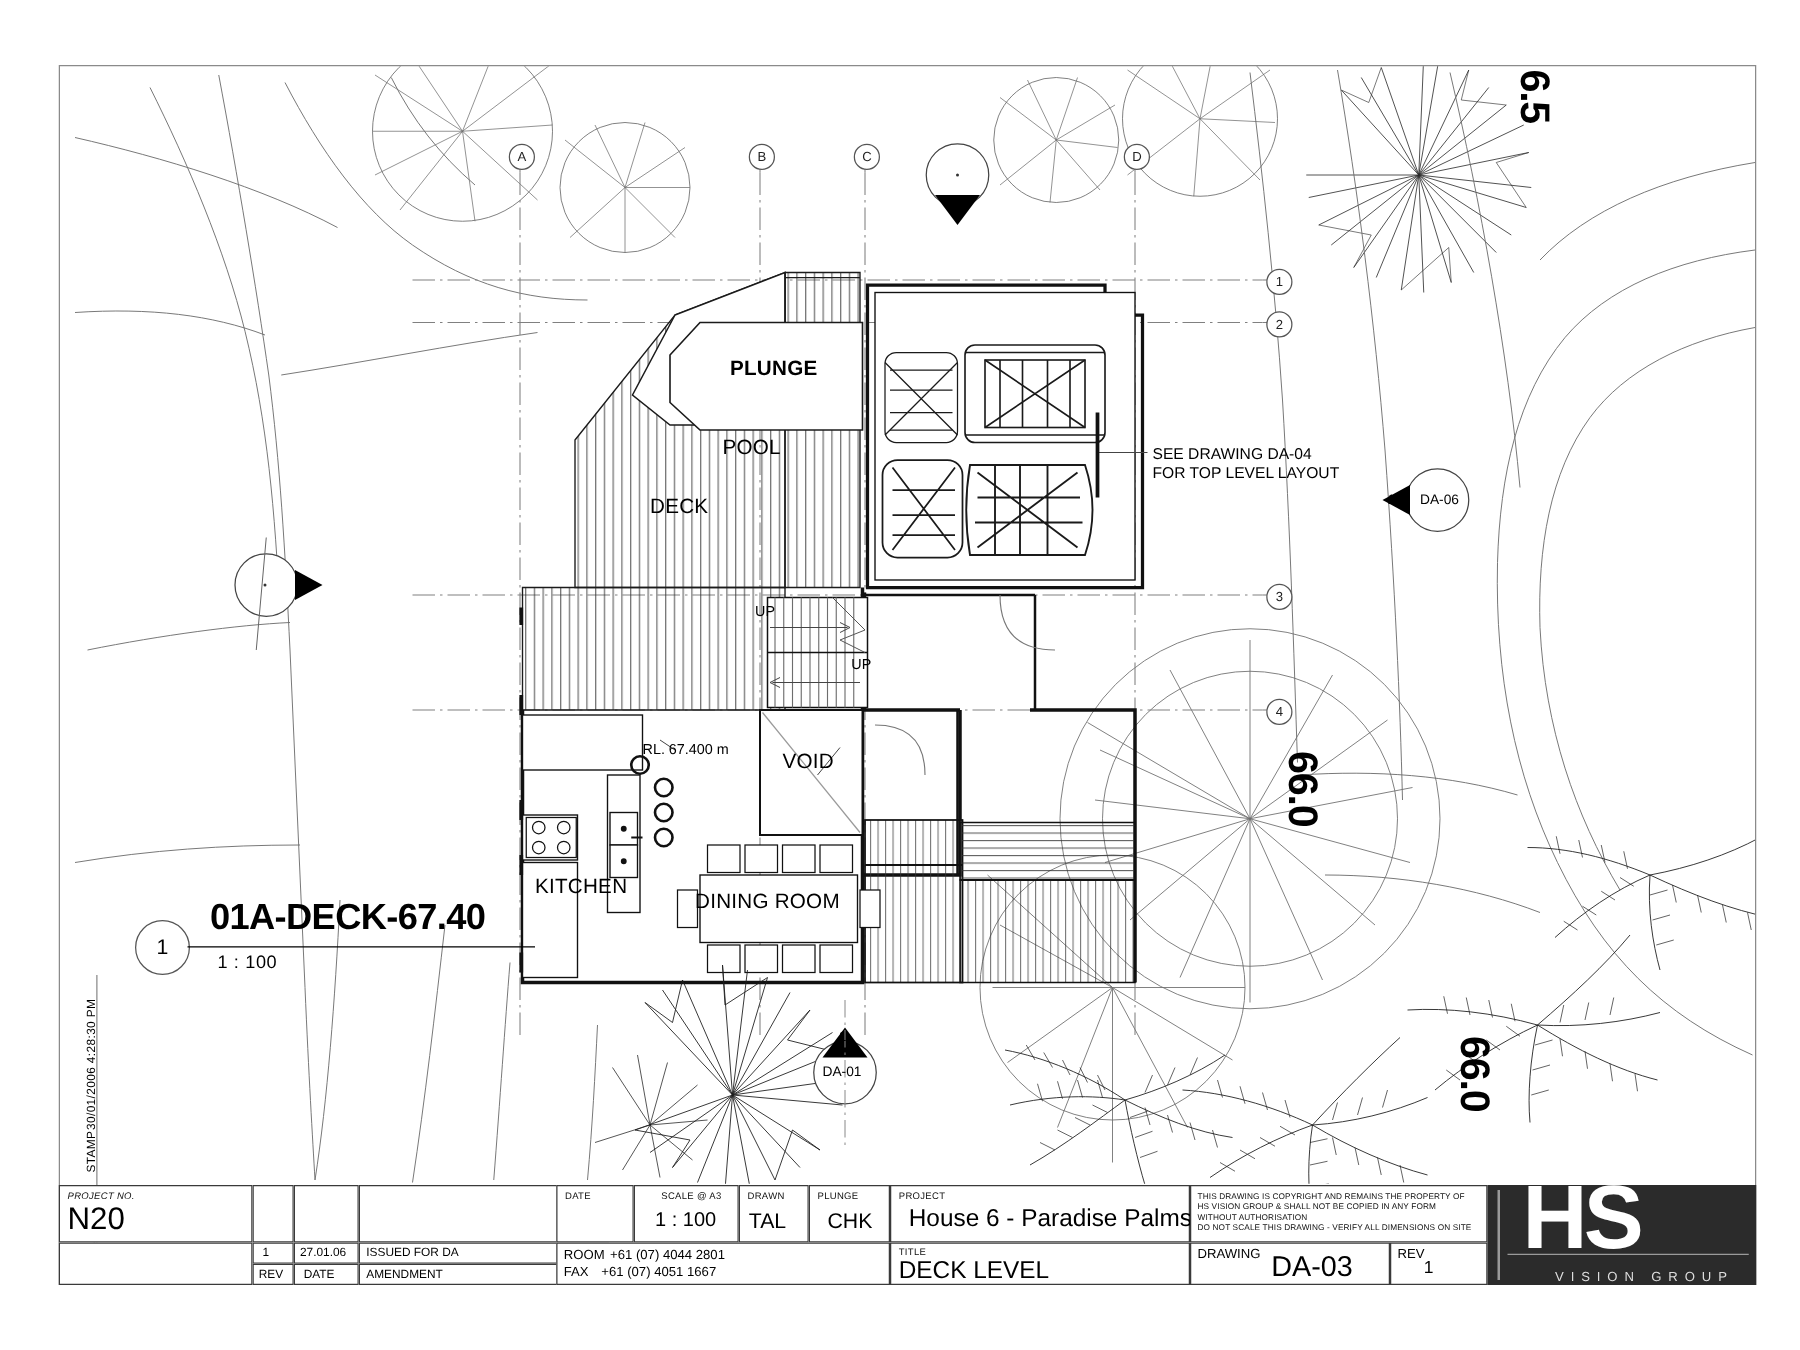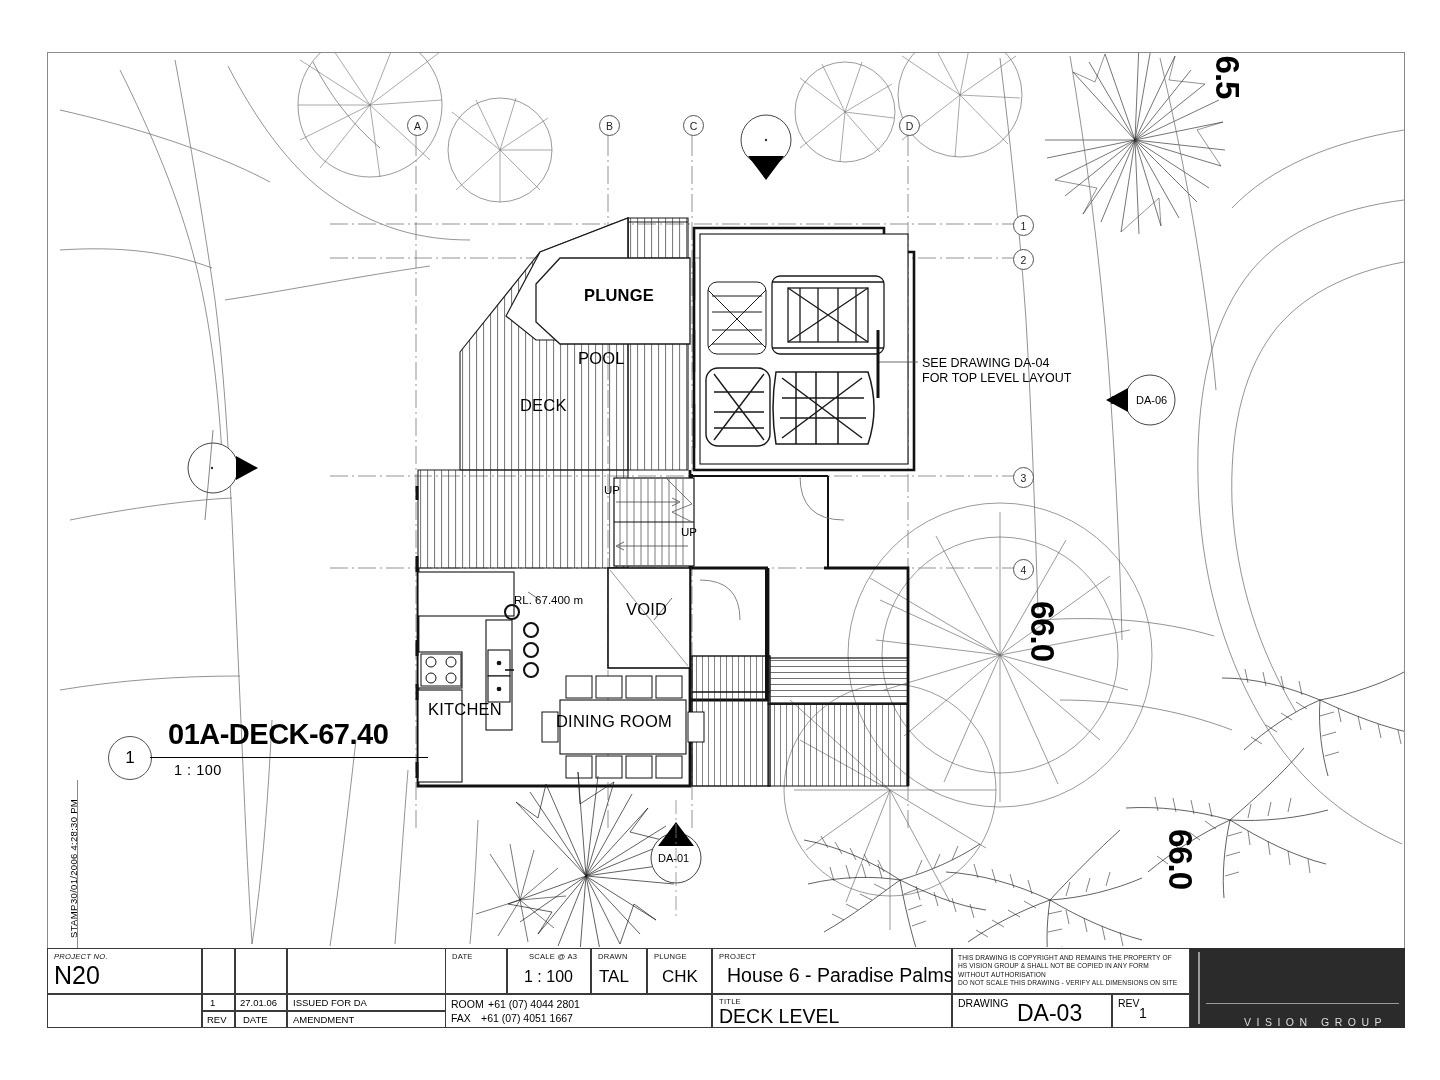--- a/index.html
+++ b/index.html
@@ -534,16 +534,17 @@
   <div class="cell" style="left:905px;top:46px;width:160px;height:34px;"></div>
   <div class="val" style="left:911px;top:49px;font-size:10.5px;">DRAWING</div>
   <div class="val" style="left:970px;top:52px;font-size:23px;">DA-03</div>
 
   <div class="cell" style="left:1065px;top:46px;width:78px;height:34px;"></div>
   <div class="val" style="left:1071px;top:49px;font-size:10.5px;">REV</div>
   <div class="val" style="left:1092px;top:57px;font-size:14px;">1</div>
 
   <div class="logo" style="left:1143px;top:0;width:215px;height:80px;">
     <div class="sp"></div>
+    <div class="hs">HS</div>
     <div class="bar"></div>
     <div class="vg">VISION GROUP</div>
   </div>
 </div>
 
 </body></html>

